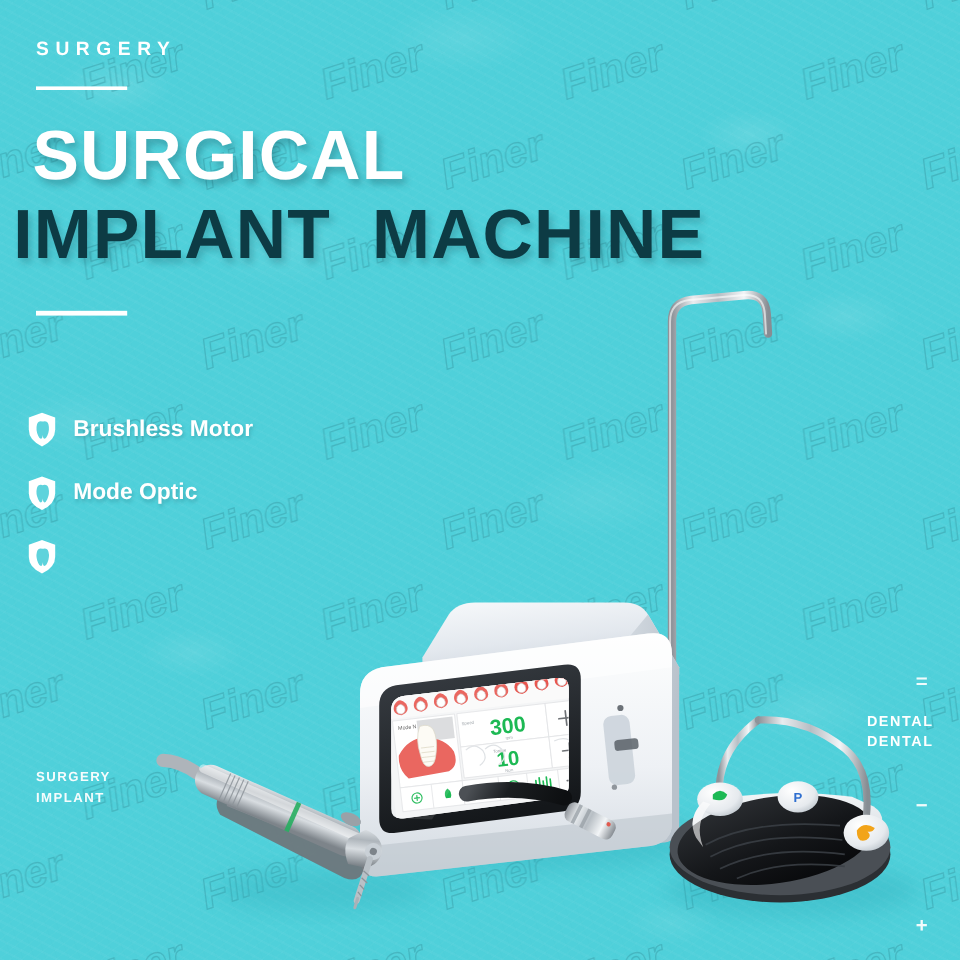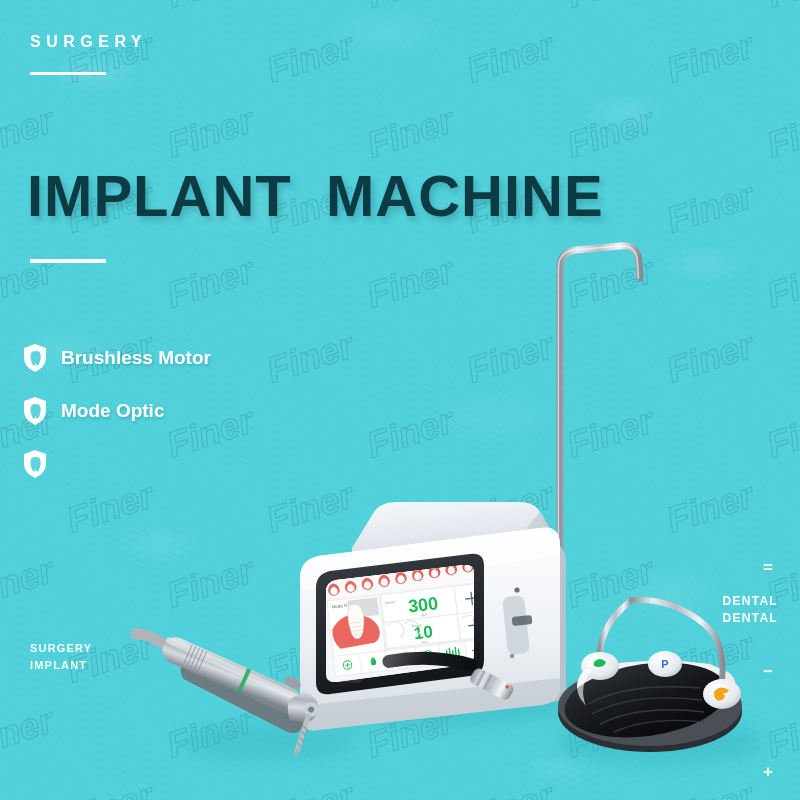--- a/index.html
+++ b/index.html
@@ -64,21 +64,21 @@
   }
 
   .title-1{
     position:absolute; left:27px; top:101px;
     font-size:58px; font-weight:bold; line-height:1;
     letter-spacing:1px;
     color:#ffffff;
     text-shadow:3px 4px 6px rgba(10,60,70,.30);
   }
   .title-2{
-    position:absolute; left:27px; top:167px;
+    position:absolute; left:11px; top:167px;
     font-size:58px; font-weight:bold; line-height:1;
     letter-spacing:1px;
     color:#0d3b44;
     text-shadow:3px 4px 6px rgba(10,50,60,.22);
     white-space:pre;
   }
 
   
   .features{ position:absolute; left:22px; top:341px; }
   .feat{
@@ -419,20 +419,21 @@
 
       <path d="M586 668 q-14 14 -6 30 l6 8 q-8 -20 6 -36Z" fill="#ffffff" opacity=".6"></path>
     </g>
 
   </svg>
   </div>
 
   <div class="kicker">SURGERY</div>
   <div class="rule-top"></div>
 
+  <div class="title-1">SURGICAL</div>
   <div class="title-2">IMPLANT  MACHINE</div>
 
   <div class="rule-mid"></div>
 
   <div class="features">
     <div class="feat">
       <svg class="shield" viewBox="0 0 26 30">
         <path d="M13 1 L24 5 V15 Q24 24 13 29 Q2 24 2 15 V5 Z" fill="#ffffff"></path>
         <path d="M13 8.5 q4.2 -1.6 5.4 2.2 q1.2 4.6 -1 9.4 q-1.1 2.6 -2.3 2.6 q-1.2 0 -1.5 -3.2
                  q-0.3 3.2 -1.5 3.2 q-1.2 0 -2.3 -2.6 q-2.2 -4.8 -1 -9.4 q1.2 -3.8 5.4 -2.2 Z" fill="#5ed3dc"></path>

